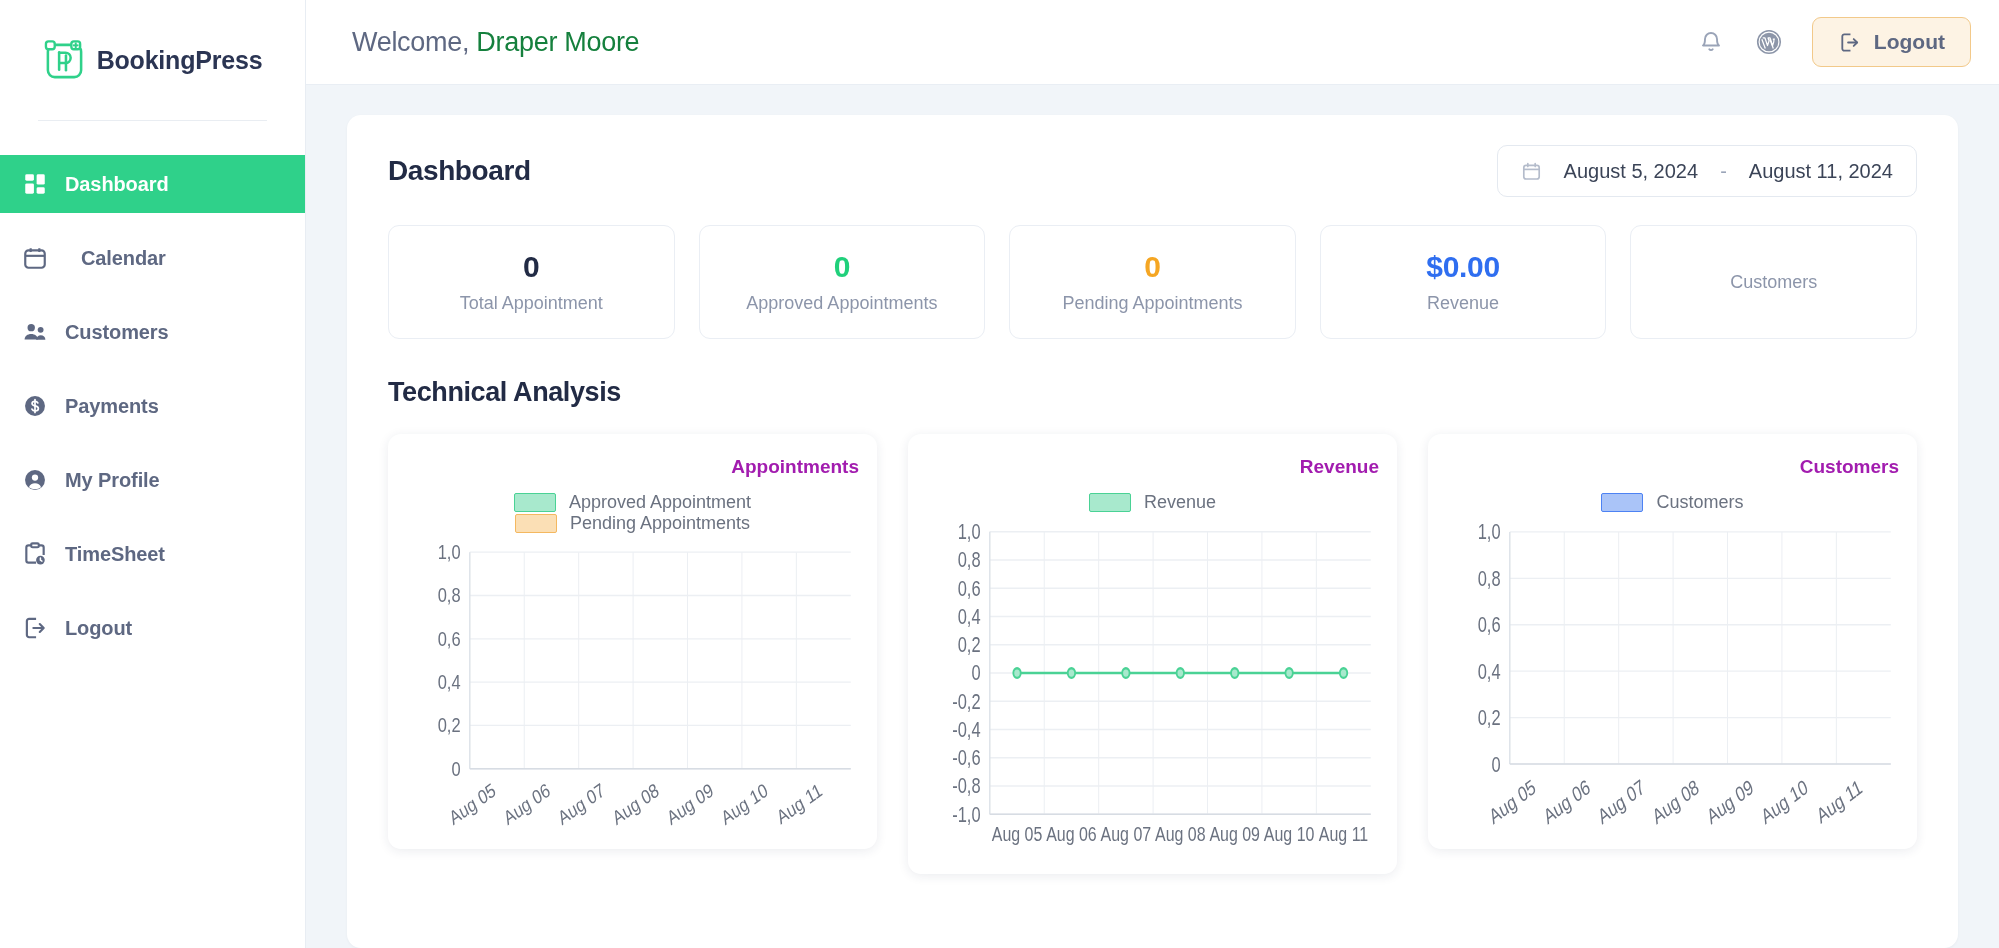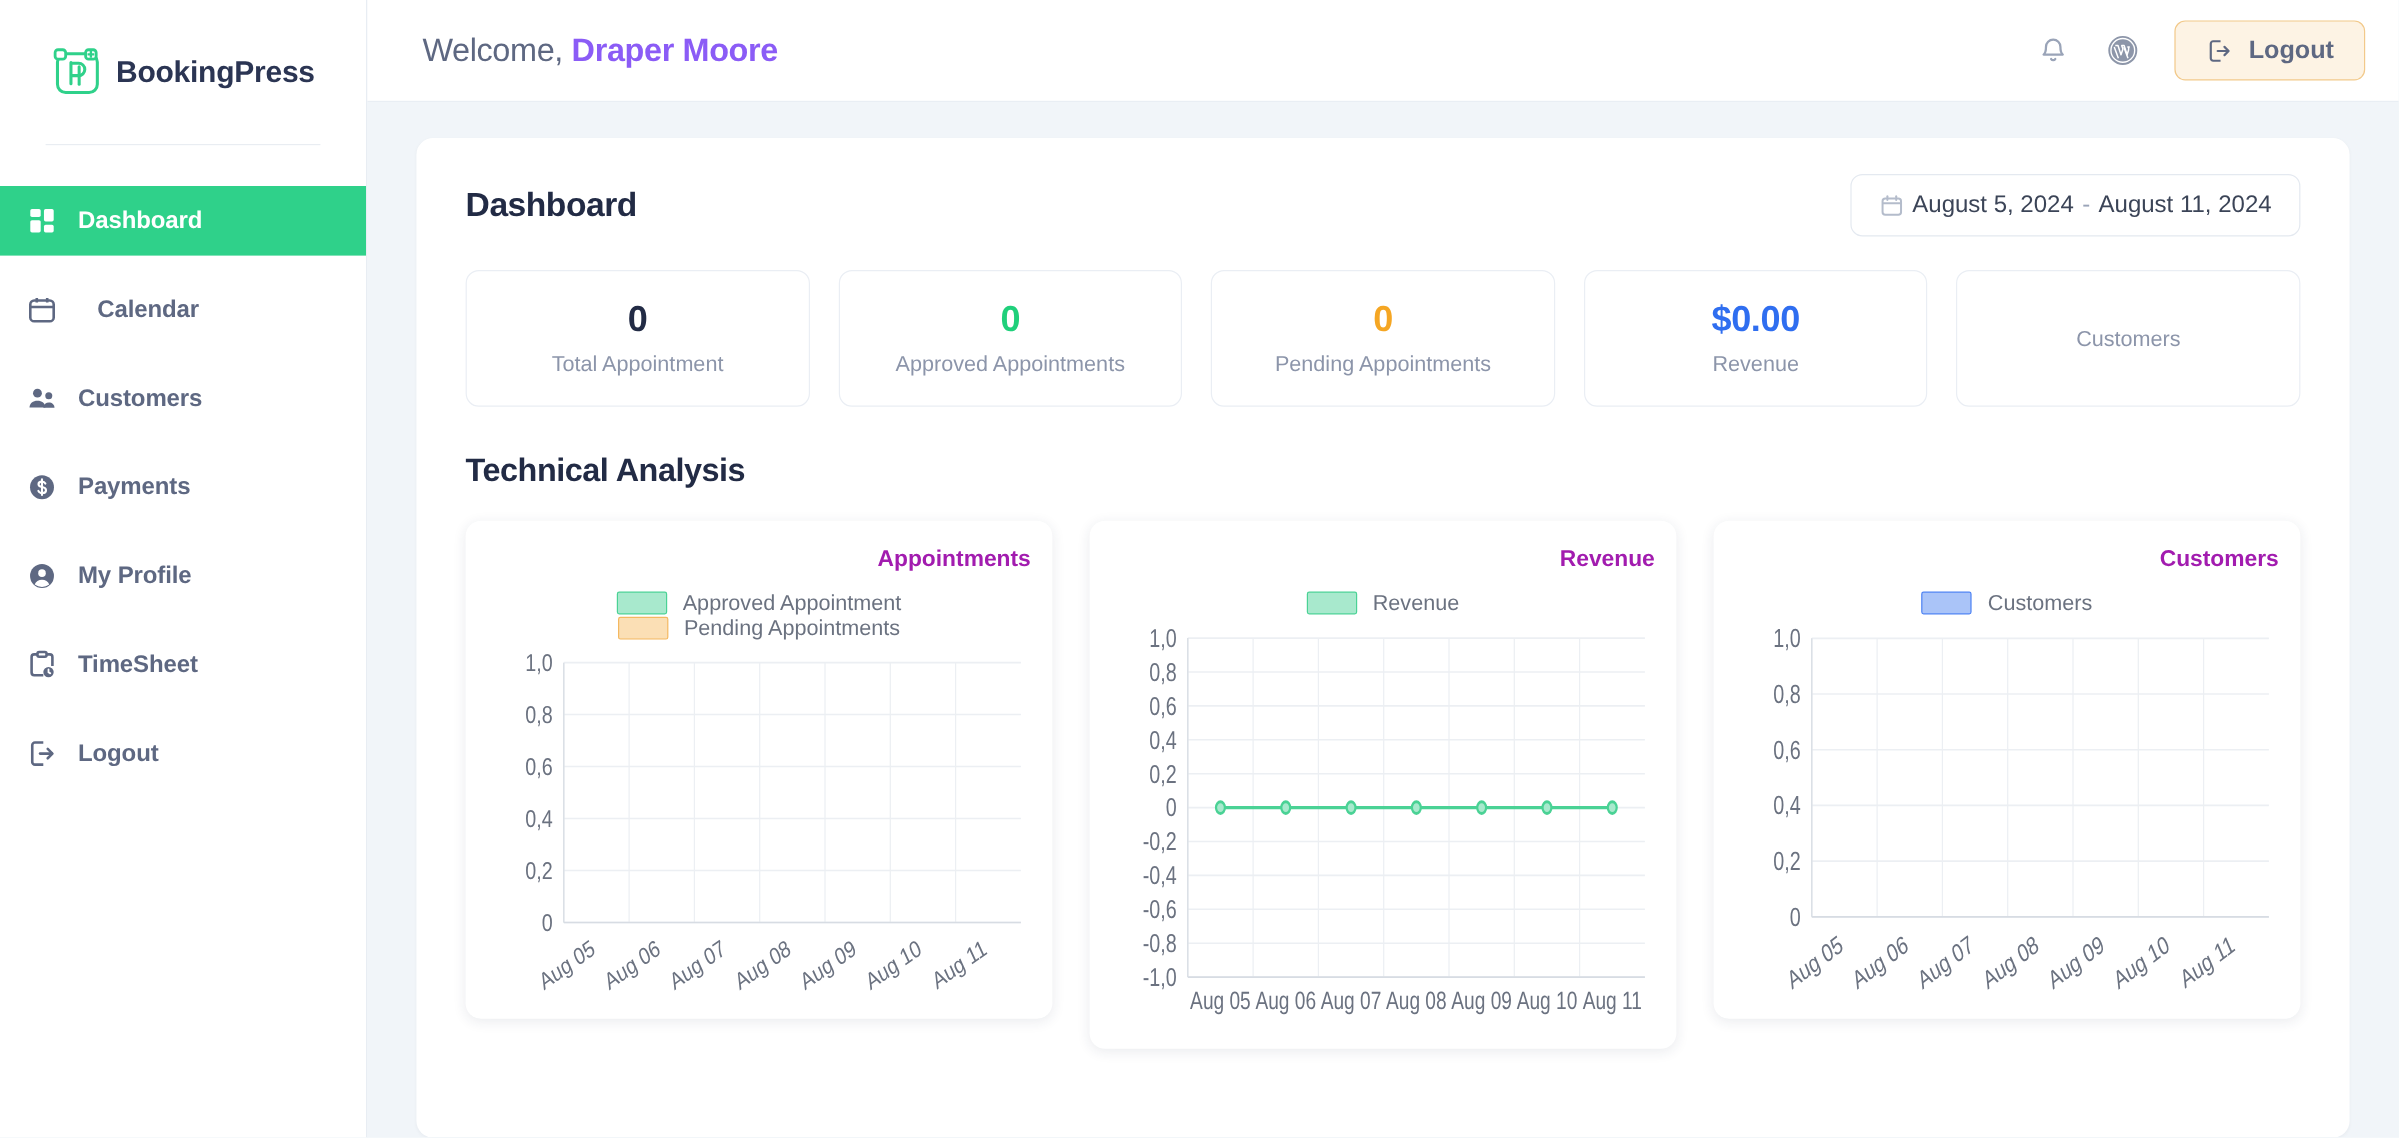--- a/index.html
+++ b/index.html
@@ -52,21 +52,21 @@
   
   .main { flex: 1; height: 948px; display: flex; flex-direction: column; min-width: 0; }
   .topbar {
     height: 85px; flex: 0 0 85px;
     background: #ffffff;
     border-bottom: 1px solid #e9eef4;
     display: flex; align-items: center;
     padding: 0 28px 0 46px;
   }
   .welcome { font-size: 27px; color: #5e6882; letter-spacing: -.3px; }
-  .welcome b { color: #8b5cf6; font-weight: 700; }
+  .welcome b { color: #15803d; font-weight: 400; }
   .topbar-right { margin-left: auto; display: flex; align-items: center; gap: 28px; }
   .icon-btn {
     width: 30px; height: 30px; display: flex;
     align-items: center; justify-content: center;
     cursor: pointer; color: #9aa4b8;
   }
   .logout-btn {
     display: flex; align-items: center; gap: 13px;
     background: #fdf3e4; border: 1px solid #f2c98a;
     border-radius: 9px;
@@ -88,21 +88,21 @@
   }
   .panel-head { display: flex; align-items: center; }
   .panel-title {
     font-size: 28px; font-weight: 700; color: #222b45;
     letter-spacing: -.4px;
   }
   .daterange {
     margin-left: auto;
     display: flex; align-items: center;
     border: 1px solid #e4e9f0; border-radius: 10px;
-    height: 52px; padding: 0 23px; gap: 7px;
+    height: 52px; padding: 0 23px; gap: 22px;
     cursor: pointer; background: #fff;
   }
   .daterange .dtxt { font-size: 20px; color: #3b4457; }
   .daterange .dsep { font-size: 20px; color: #9aa4b8; }
 
   
   .stats { display: flex; gap: 24px; margin-top: 28px; }
   .stat-card {
     flex: 1; height: 114px;
     border: 1px solid #eaeef4; border-radius: 11px;

